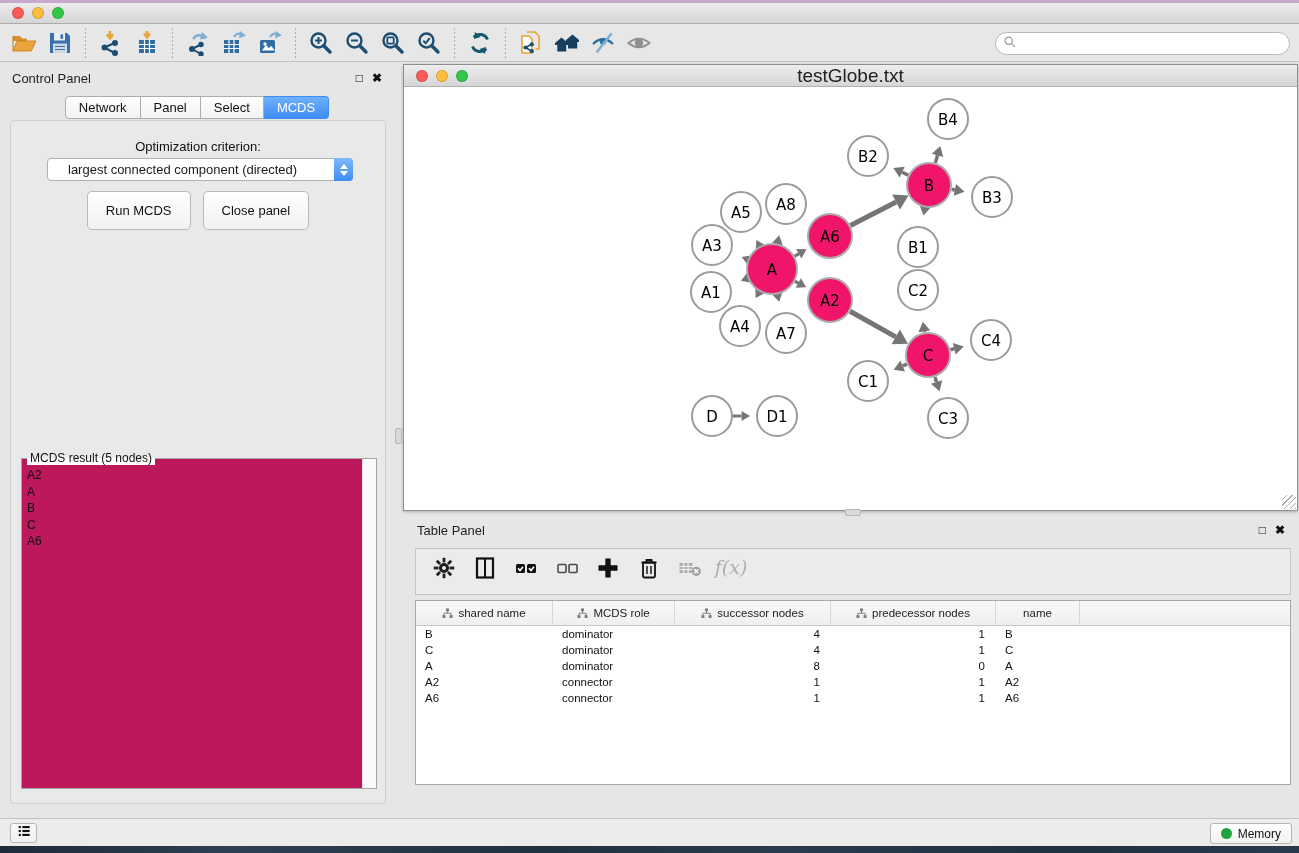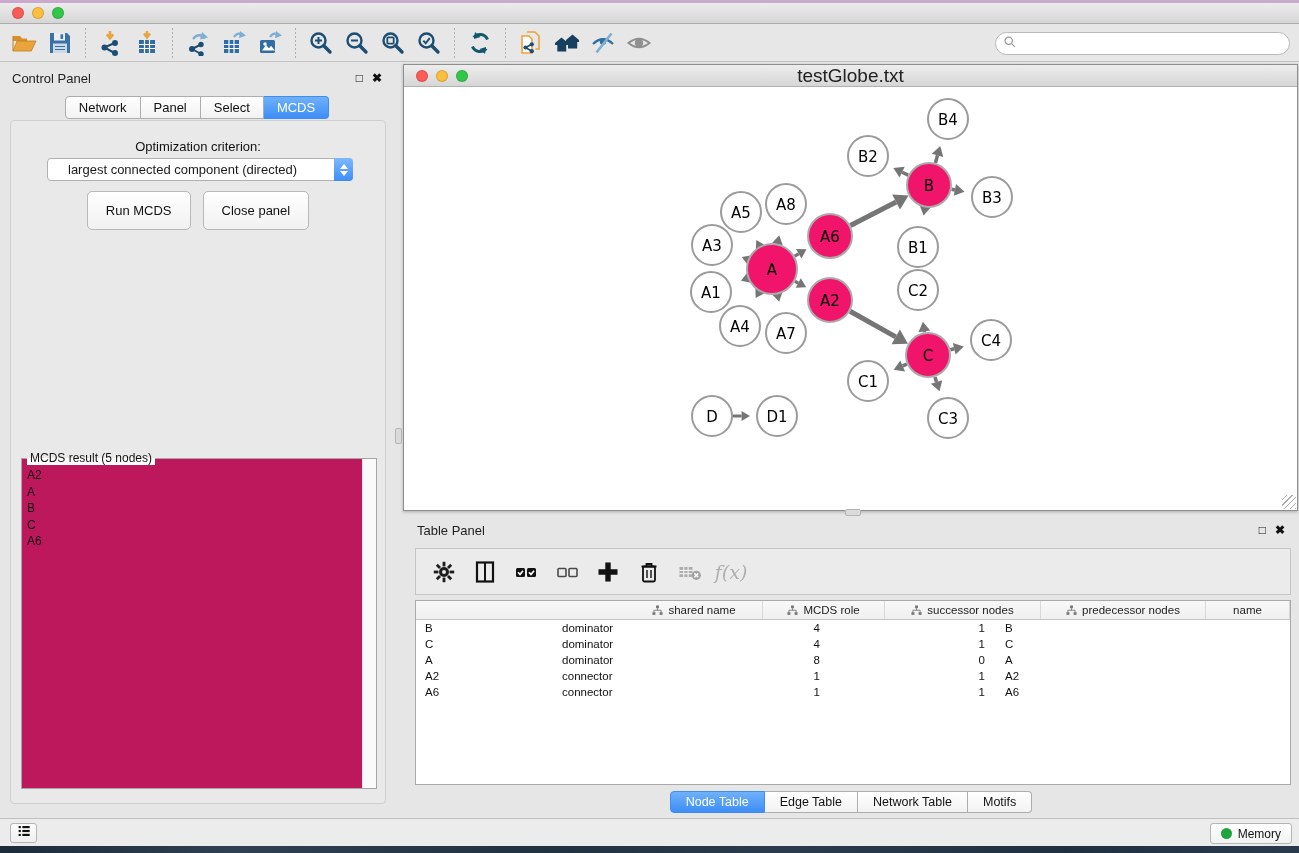--- a/index.html
+++ b/index.html
@@ -77,26 +77,26 @@
 
   .v-split-handle { position:absolute; left:395px; top:428px; width:7px; height:16px;
     background:#DADADA; border:1px solid #B5B5B5; border-radius:2px; }
   .h-split-handle { position:absolute; left:845px; top:509px; width:16px; height:7px;
     background:#DADADA; border:1px solid #B5B5B5; border-radius:2px; }
 
   
   .table-panel { position:absolute; left:403px; top:518px; width:896px; height:300px; }
   .tp-toolbar { position:absolute; left:12px; right:8px; top:30px; height:47px;
     background:#EBEBEB; border:1px solid #C5C5C5; display:flex; align-items:center; gap:9px; padding-left:12px; }
-  .tp-btn { width:32px; height:32px; display:flex; align-items:center; justify-content:center; }
+  .tp-btn { width:32px; height:32px; display:flex; justify-content:center; }
   .tp-btn svg { width:24px; height:24px; }
   .fx { font-family:"DejaVu Serif", serif; font-style:italic; font-size:19px; color:#9A9A9A; }
 
   .tbl { position:absolute; left:12px; right:8px; top:82px; bottom:33px; background:#fff; border:1px solid #A9A9A9; }
-  .tbl-head { display:flex; height:19px; background:linear-gradient(#F8F8F8,#EFEFEF); border-bottom:1px solid #C6C6C6;justify-content:flex-end; }
+  .tbl-head { display:flex; height:25px; background:linear-gradient(#F8F8F8,#EFEFEF); border-bottom:1px solid #C6C6C6; }
   .th { display:flex; align-items:center; justify-content:center; gap:5px; font-size:11.5px; color:#222;
     border-right:1px solid #D8D8D8; }
   .th svg { width:11px; height:11px; }
   .tr { display:flex; height:16px; align-items:center; }
   .td { font-size:11.5px; color:#111; white-space:nowrap; overflow:hidden; }
   .td.left { padding-left:9px; text-align:left; }
   .td.right { padding-right:11px; text-align:right; }
 
   .tp-tabs { position:absolute; left:0; right:0; bottom:5px; display:flex; justify-content:center; }
   .tp-tabs .seg { font-size:12.5px; padding:3px 15px; }
@@ -570,26 +570,20 @@
         </div>
         <div class="tr">
           <div class="td left" style="width: 137px;">A6</div>
           <div class="td left" style="width: 122px;">connector</div>
           <div class="td right" style="width: 156px;">1</div>
           <div class="td right" style="width: 165px;">1</div>
           <div class="td left" style="width: 84px;">A6</div>
         </div>
       </div>
   </div>
-  <div class="tp-tabs" id="tp-tabs">
-      <div class="seg sel">Node Table</div>
-      <div class="seg">Edge Table</div>
-      <div class="seg">Network Table</div>
-      <div class="seg">Motifs</div>
-    </div>
 </div>
 
 <div class="statusbar">
   <div class="sb-list-btn">
       <span id="sb-list-icon"><svg viewBox="0 0 24 24" fill="#111">
           <rect x="4" y="4.5" width="3.2" height="3.2"></rect>
           <rect x="9.5" y="4.5" width="11" height="3.2"></rect>
           <rect x="4" y="10.4" width="3.2" height="3.2"></rect>
           <rect x="9.5" y="10.4" width="11" height="3.2"></rect>
           <rect x="4" y="16.3" width="3.2" height="3.2"></rect>

